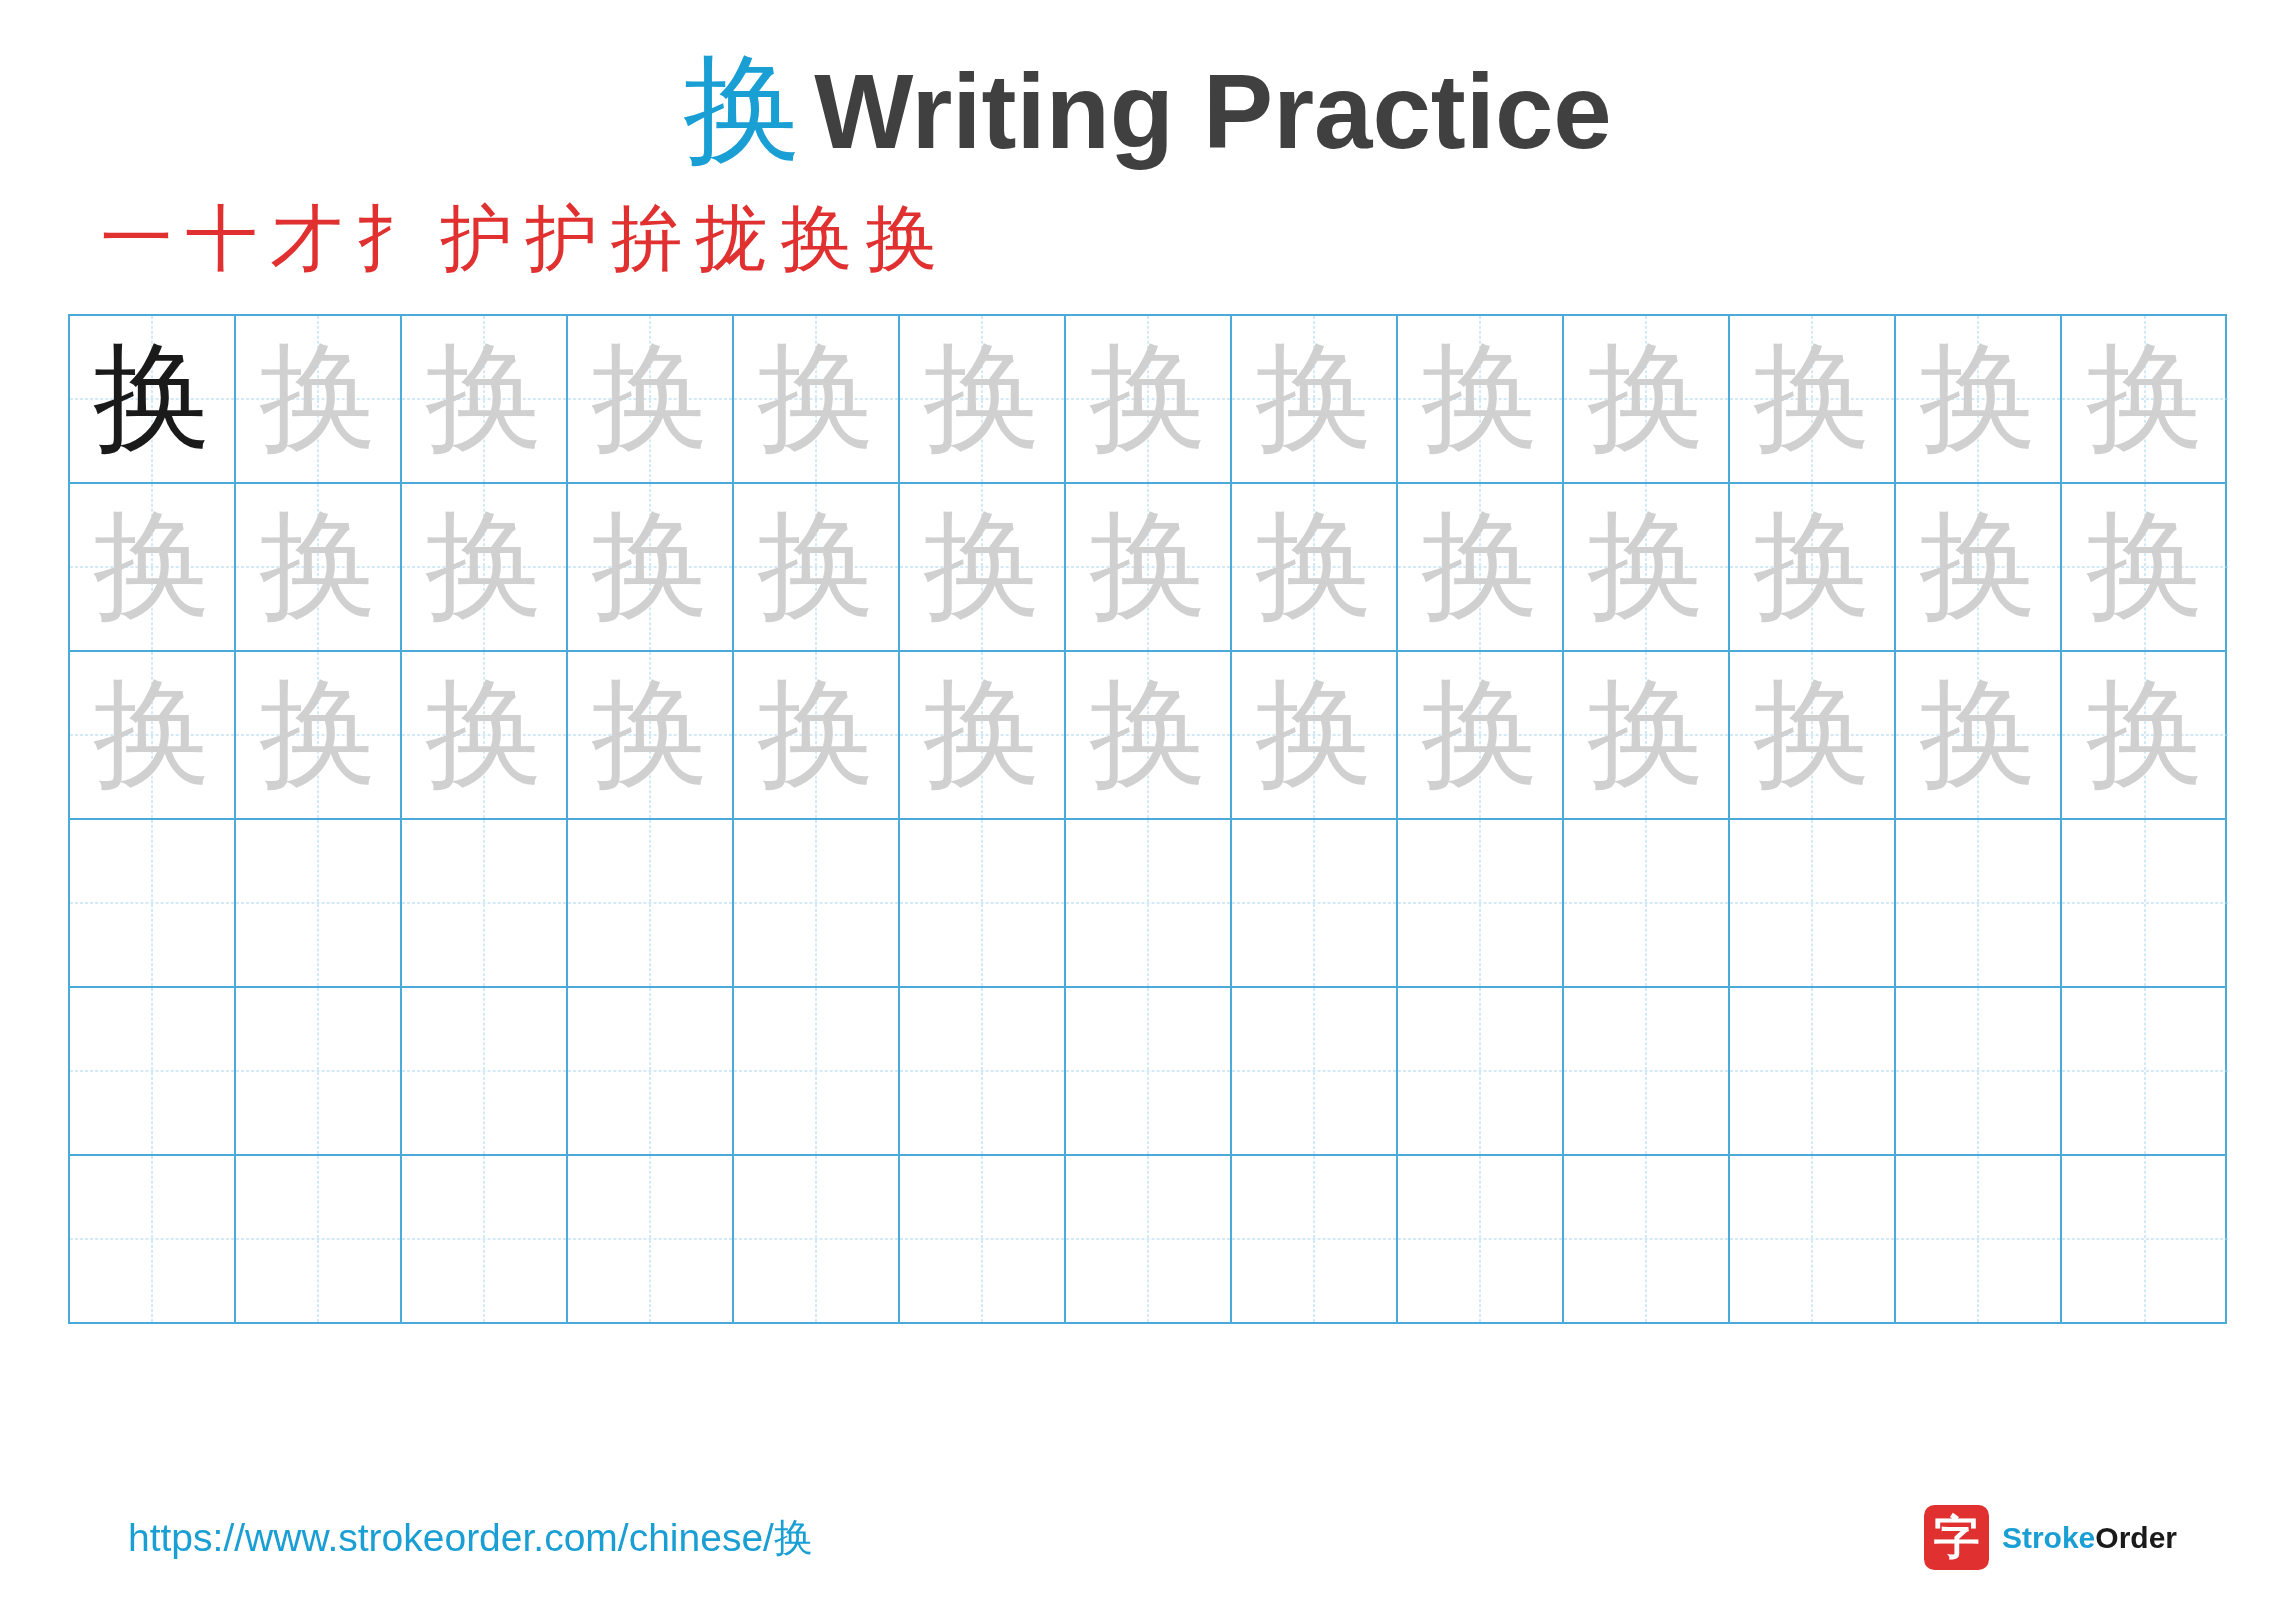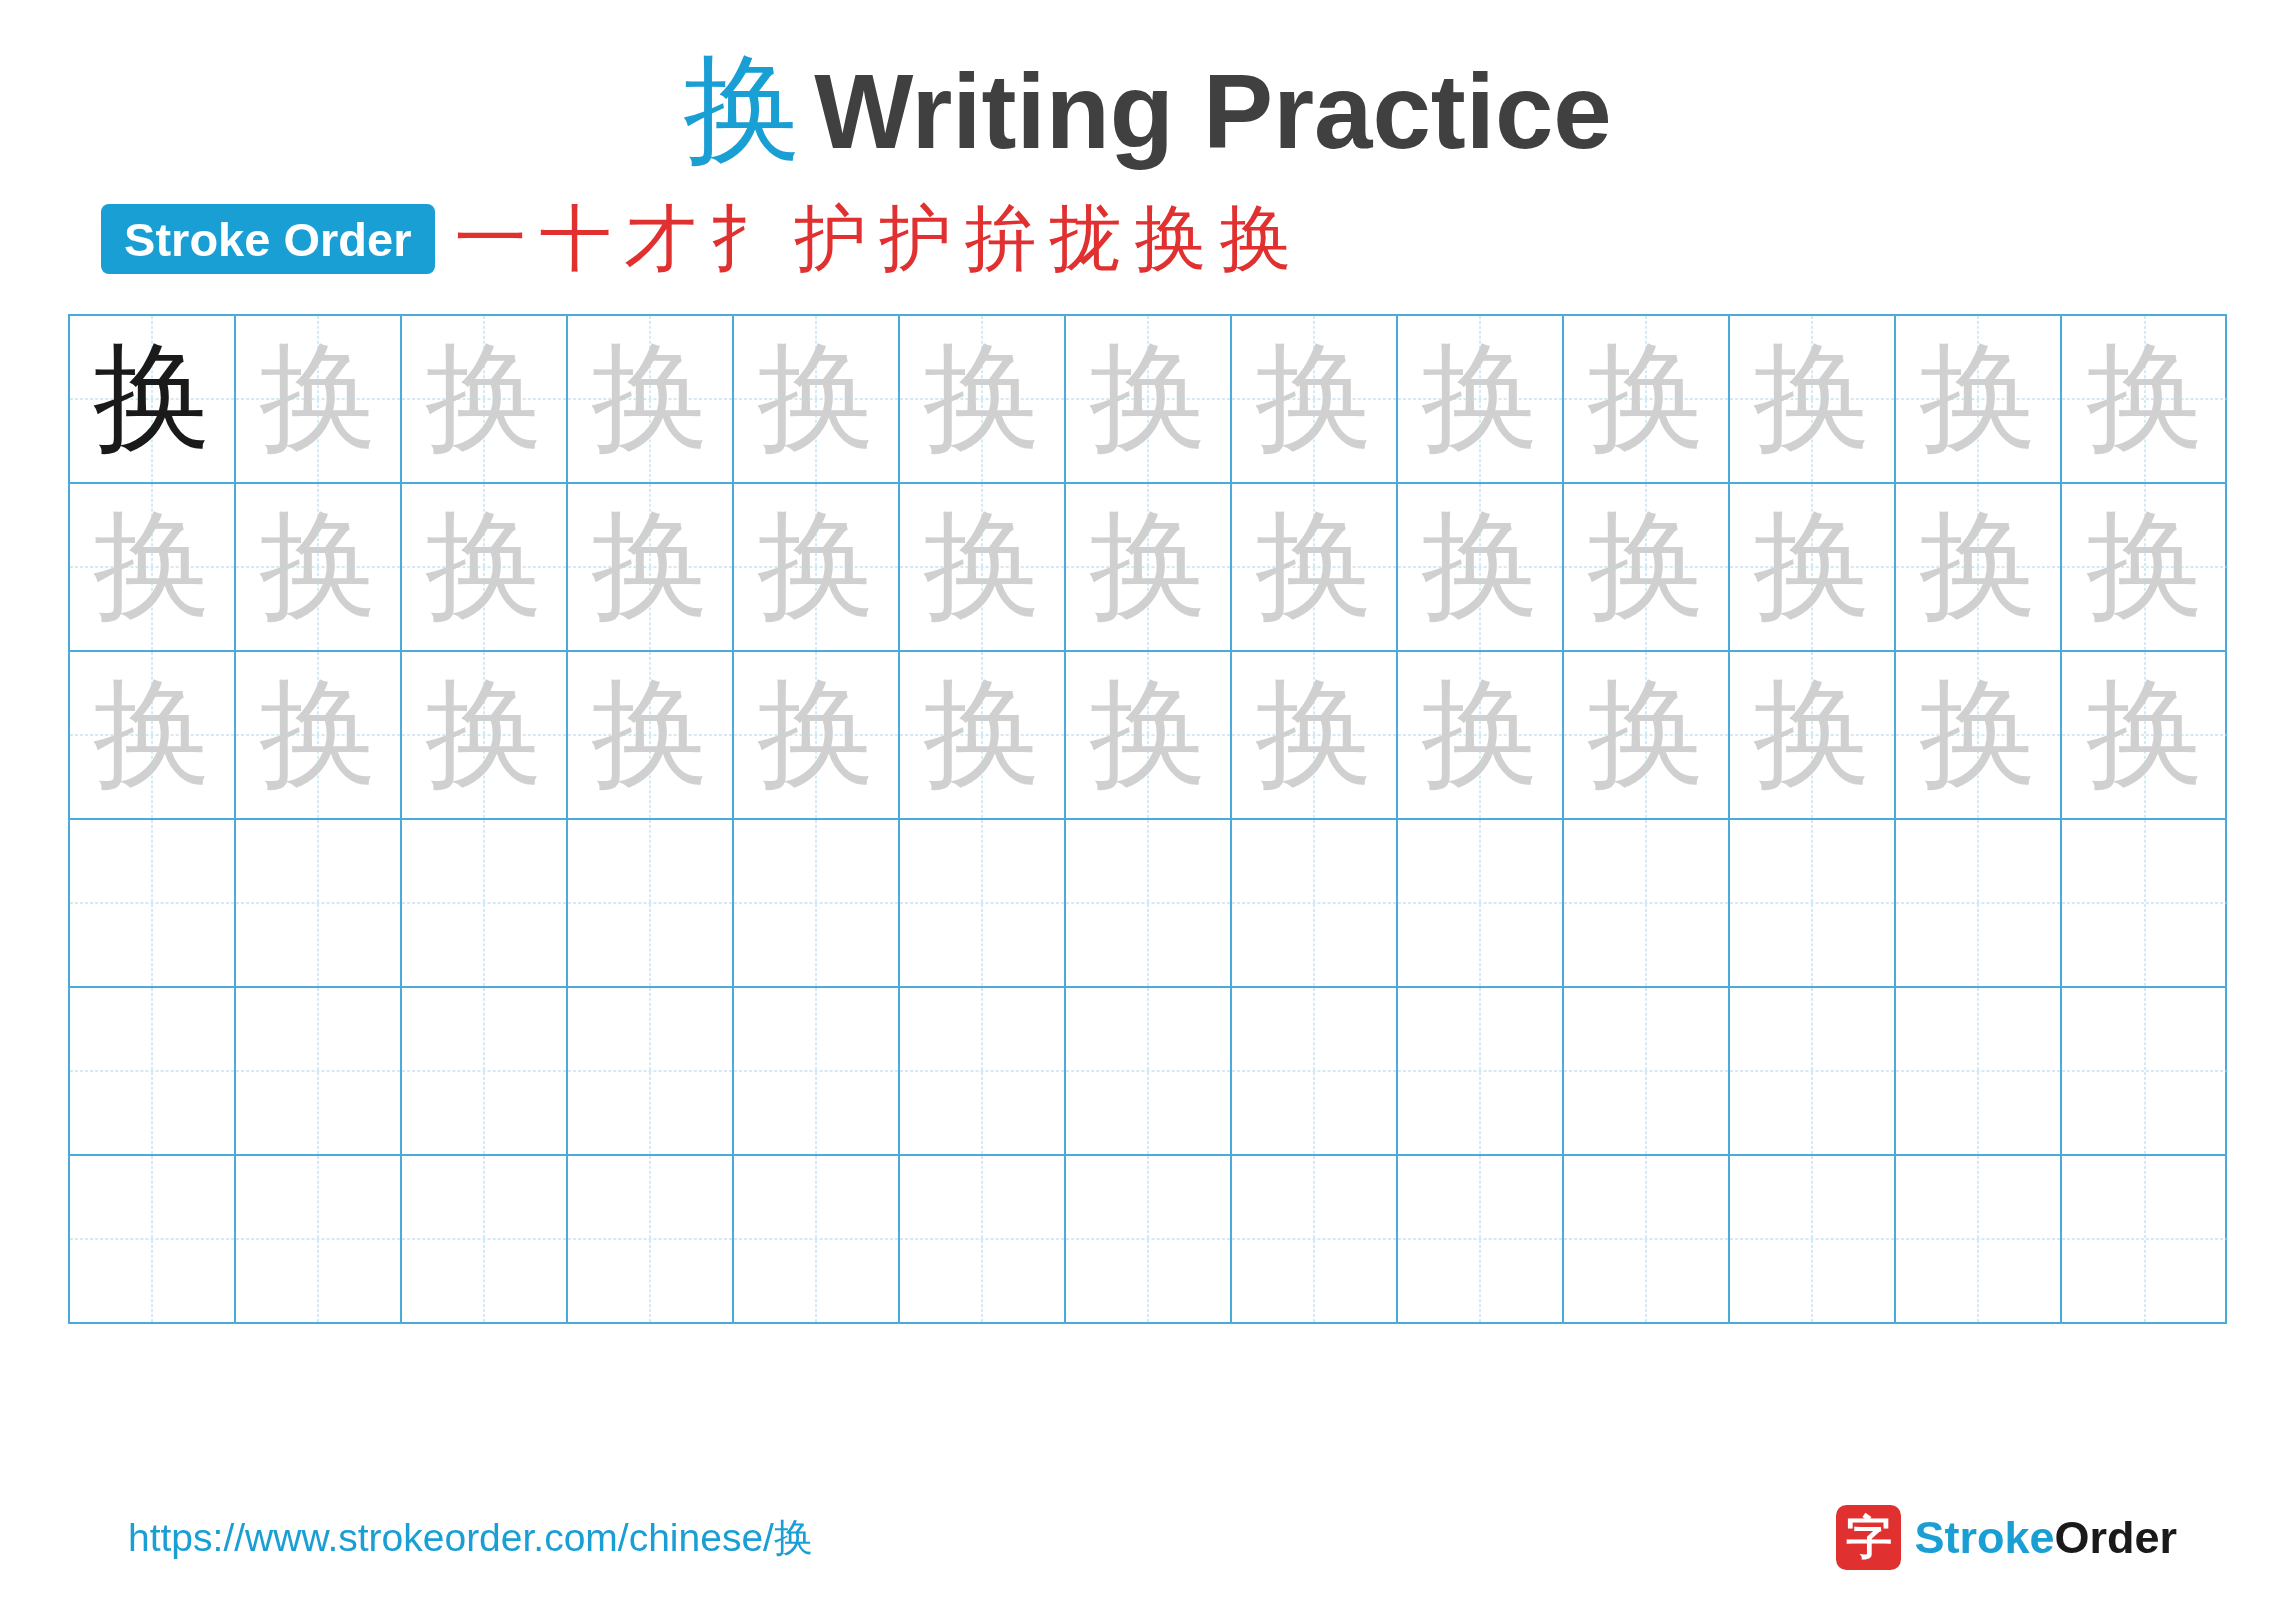--- a/index.html
+++ b/index.html
@@ -164,40 +164,39 @@
       border-radius: 10.5px;
       display: flex;
       align-items: center;
       justify-content: center;
       color: #fff;
       font-size: 46px;
       font-family: 'SimSun', serif;
       font-weight: bold;
     }
     .logo-text {
-      font-size: 45px;
+      font-size: 30px;
       font-weight: bold;
       color: #1a1a1a;
     }
     .logo-text span {
       color: #1a9fd4;
     }
   </style>
 </head>
 <body>
 
 <div class="page">
 
   <div class="title-area">
     <span class="title-char">换</span>
     <span class="title-text">Writing Practice</span>
   </div>
 
   <div class="stroke-order-area">
-    <div class="stroke-order-badge">Stroke Order</div>
     <div class="stroke-seq">
 
       <span class="stroke-char">一</span>
       <span class="stroke-char">十</span>
       <span class="stroke-char">才</span>
       <span class="stroke-char">扌</span>
       <span class="stroke-char">护</span>
       <span class="stroke-char">护</span>
       <span class="stroke-char">拚</span>
       <span class="stroke-char">拢</span>

